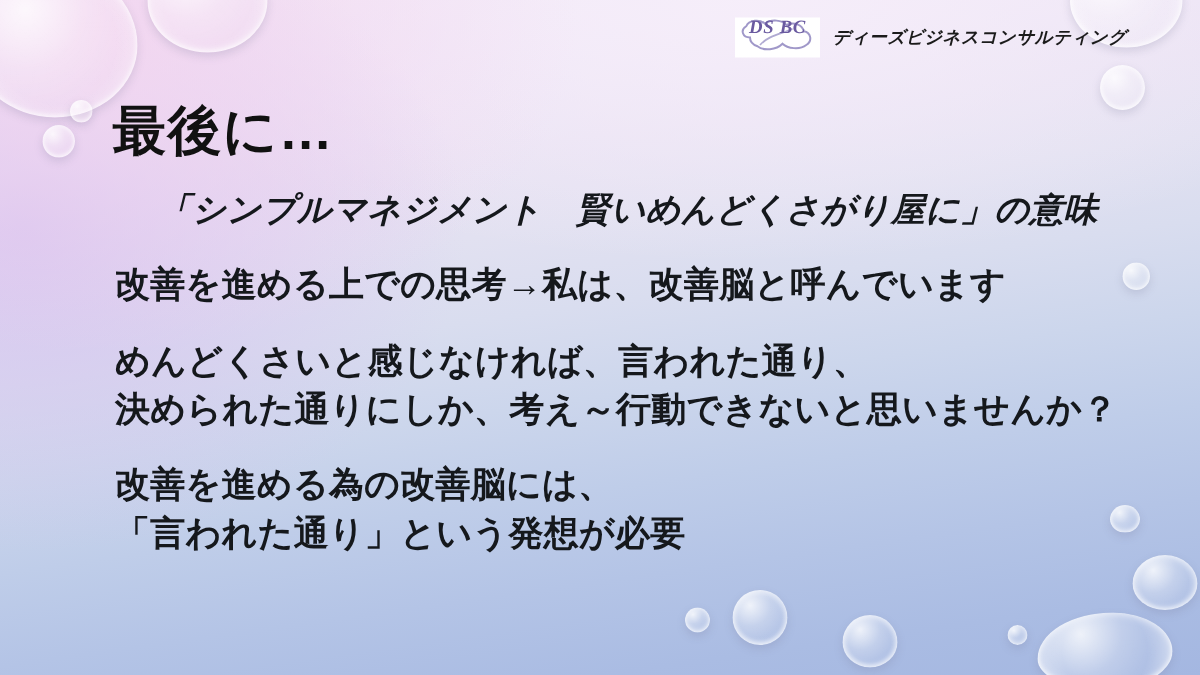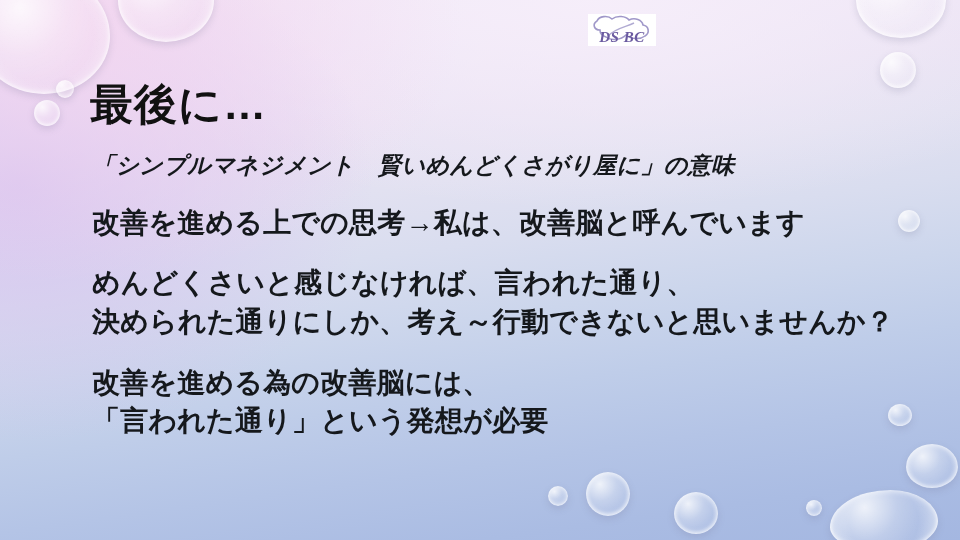--- a/index.html
+++ b/index.html
@@ -60,21 +60,21 @@
     display: flex;
     align-items: center;
     gap: 10px;
   }
   .logo-mark {
     position: relative;
     width: 68px;
     height: 32px;
     background: #ffffff;
     display: flex;
-    align-items: flex-end;
+    align-items: flex-start;
     justify-content: center;
   }
   .logo-mark svg { position: absolute; left: 0; top: 0; }
   .logo-text {
     position: relative;
     font-style: italic;
     font-weight: bold;
     font-size: 15px;
     letter-spacing: 0.5px;
     color: #6a5aa0;
@@ -114,22 +114,23 @@
   .line {
     font-size: 28px;
     font-weight: bold;
     color: #15181c;
     line-height: 1.38;
     white-space: nowrap;
     letter-spacing: 0.2px;
   }
   .line.italic {
     font-style: italic;
-    font-size: 23px;
+    font-size: 27px;
     letter-spacing: 0.4px;
+    margin-left: 34px;
   }
 </style>
 </head>
 <body>
 
 <div class="slide">
 
   <div id="bubble-layer">
       <div class="bubble flat" style="left: -22px; top: -26px; width: 132px; height: 120px;"></div>
       <div class="bubble flat" style="left: 118px; top: -44px; width: 96px; height: 86px;"></div>
@@ -149,20 +150,21 @@
 
   <div class="logo-band">
     <div class="logo-mark">
       <svg width="68" height="32" viewBox="0 0 68 32">
         <path d="M12 16 C6 16 4 10 9 7 C11 2 20 1 24 5 C29 1 38 2 41 6 C47 3 54 6 55 11
                  C61 12 62 19 57 22 C52 26 42 25 38 21 C33 26 23 27 18 23 C15 22 12 20 12 16 Z" fill="none" stroke="#8f86bf" stroke-width="1.6" opacity="0.85"></path>
         <path d="M20 22 C27 14 38 13 46 9" fill="none" stroke="#8f86bf" stroke-width="1.4" opacity="0.7"></path>
       </svg>
       <span class="logo-text">DS BC</span>
     </div>
+    <span class="company-name">ディーズビジネスコンサルティング</span>
   </div>
 
   <div class="slide-title">最後に…</div>
 
   <div class="body-block" id="body-block">
       <div class="para">
         <div class="line italic">「シンプルマネジメント　賢いめんどくさがり屋に」の意味</div>
       </div>
       <div class="para">
         <div class="line">改善を進める上での思考→私は、改善脳と呼んでいます</div>

